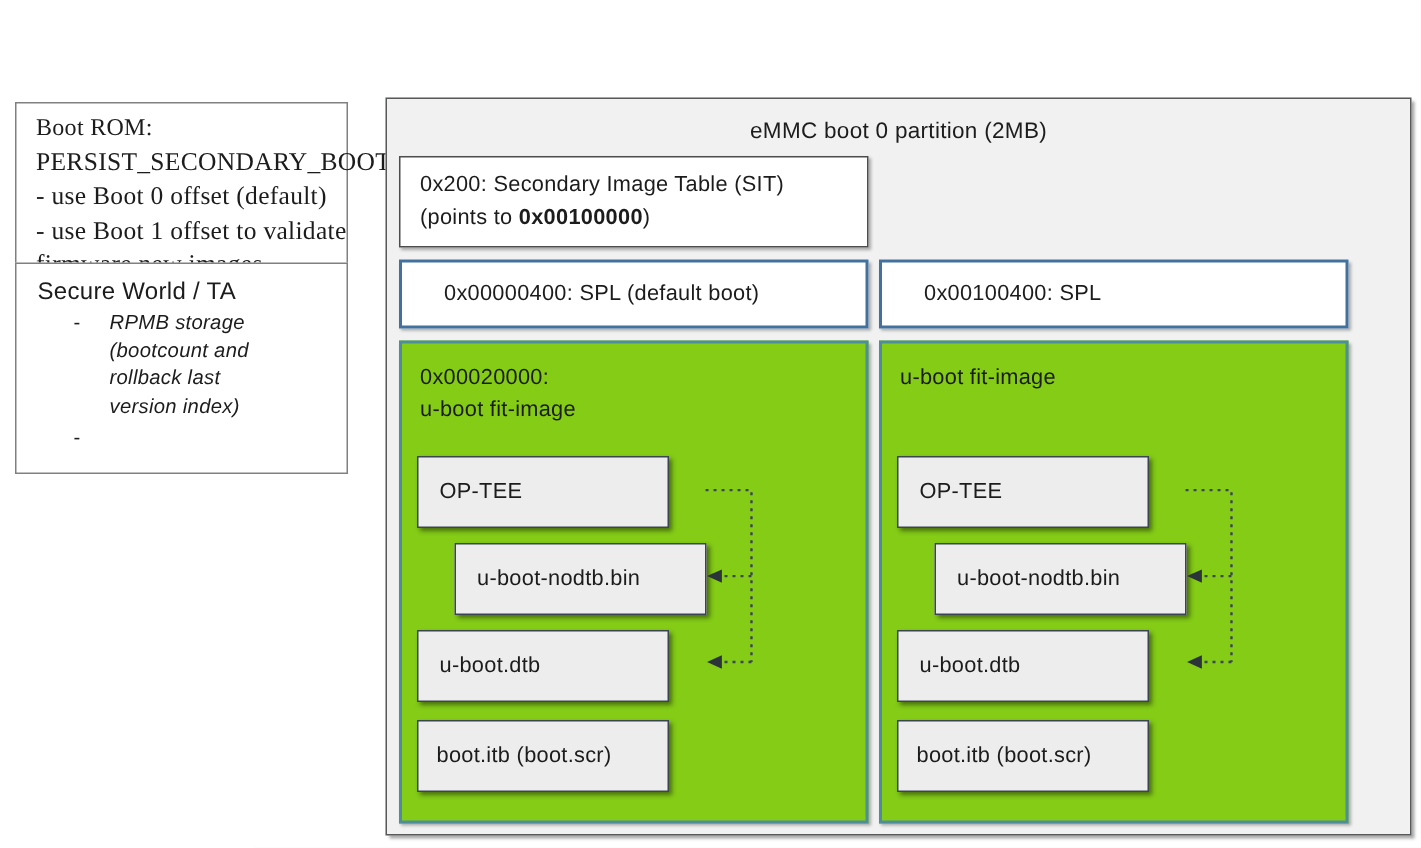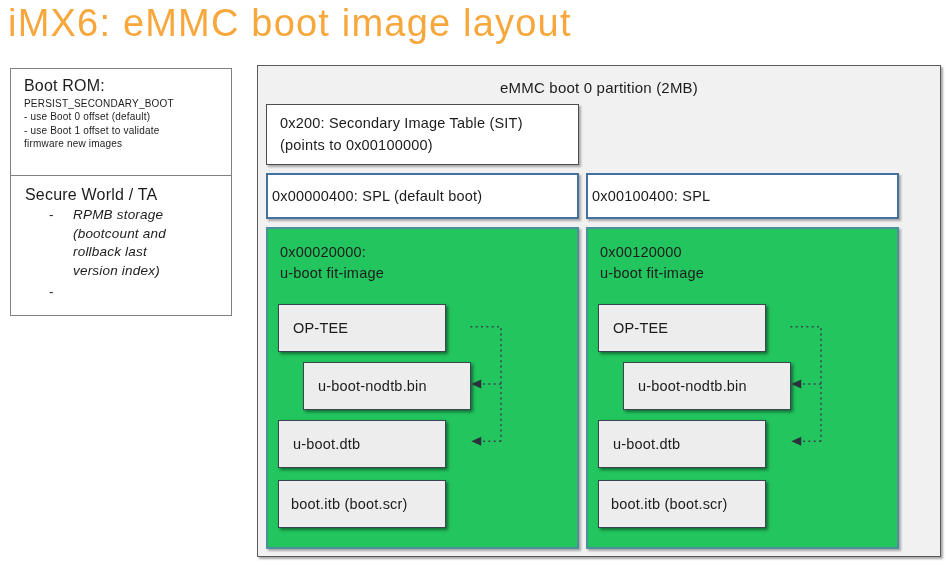--- a/index.html
+++ b/index.html
@@ -26,24 +26,24 @@
     white-space: nowrap;
   }
 
   
   .side-box {
     position: absolute;
     left: 10px;
     background: #ffffff;
     border: 1px solid #808080;
   }
-  .boot-rom-box { top: 68px; width: 222px; height: 109px; padding: 8px 10px 0 13px; }
+  .boot-rom-box { top: 68px; width: 222px; height: 109px; padding: 8px 10px 0 13px; font-family: Liberation Serif, serif; }
   .secure-world-box { top: 175px; width: 222px; height: 141px; padding: 10px 8px 0 14px; }
   .side-box-title { font-size: 16px; margin-bottom: 2px; }
-  .side-box-line { font-size: 10px; line-height: 1.34; white-space: nowrap; }
+  .side-box-line { font-size: 17px; line-height: 1.34; white-space: nowrap; }
   .bullet-row { display: flex; font-size: 13.5px; line-height: 1.38; margin-top: 2px; }
   .bullet-dash { width: 24px; margin-left: 24px; flex: 0 0 auto; }
   .bullet-text { width: 122px; font-style: italic; }
 
   
   .emmc-panel {
     position: absolute;
     left: 257px; top: 65px;
     width: 684px; height: 492px;
     background: #F1F1F2;
@@ -73,29 +73,29 @@
   
   .spl-box {
     position: absolute;
     top: 107px;
     width: 313px; height: 46px;
     background: #ffffff;
     border: 2px solid #41719C;
     box-shadow: 1.5px 1.5px 2px rgba(0,0,0,0.3);
     font-size: 14.5px;
     display: flex; align-items: center;
-    padding-left: 4px;
+    padding-left: 28px;
   }
 
   
   .fit-container {
     position: absolute;
     top: 161px;
     width: 313px; height: 322px;
-    background: #22c55e;
+    background: #84cc16;
     border: 2px solid #4E8D9C;
     box-shadow: 1.5px 1.5px 2px rgba(0,0,0,0.3);
   }
   .col-left  { left: 8px; }
   .col-right { left: 328px; }
   .fit-title {
     position: absolute;
     left: 12px; top: 13px;
     font-size: 14.5px;
     line-height: 1.45;
@@ -122,28 +122,27 @@
     width: 100%; height: 100%;
     pointer-events: none;
   }
   .connector-svg path {
     fill: none;
     stroke: #3A4550;
     stroke-width: 1.6;
     stroke-dasharray: 2 3.4;
   }
   .connector-svg polygon { fill: #2b333b; }
-  b { font-weight: normal; }
+  b { font-weight: bold; }
 </style>
 </head>
 <body>
 
 <div class="page">
 
-  <div class="page-title">iMX6: eMMC boot image layout</div>
 
   <div class="side-box boot-rom-box">
     <div class="side-box-title">Boot ROM:</div>
     <div class="side-box-line">PERSIST_SECONDARY_BOOT</div>
     <div class="side-box-line">- use Boot 0 offset (default)</div>
     <div class="side-box-line">- use Boot 1 offset to validate</div>
     <div class="side-box-line">firmware new images</div>
   </div>
 
   <div class="side-box secure-world-box">
@@ -181,21 +180,20 @@
         <path d="M205,99 H236 V215"></path>
         <path d="M236,157 H215"></path>
         <path d="M236,215 H215"></path>
         <polygon points="206,157 216,152.5 216,161.5"></polygon>
         <polygon points="206,215 216,210.5 216,219.5"></polygon>
       </svg>
     </div>
 
     <div class="fit-container col-right">
       <div class="fit-title">
-        <div>0x00120000</div>
         <div>u-boot fit-image</div>
       </div>
       <div class="fit-item fit-item-1">OP-TEE</div>
       <div class="fit-item fit-item-2">u-boot-nodtb.bin</div>
       <div class="fit-item fit-item-3">u-boot.dtb</div>
       <div class="fit-item fit-item-4">boot.itb (boot.scr)</div>
       <svg class="connector-svg" viewBox="0 0 313 322">
         <path d="M205,99 H236 V215"></path>
         <path d="M236,157 H215"></path>
         <path d="M236,215 H215"></path>

